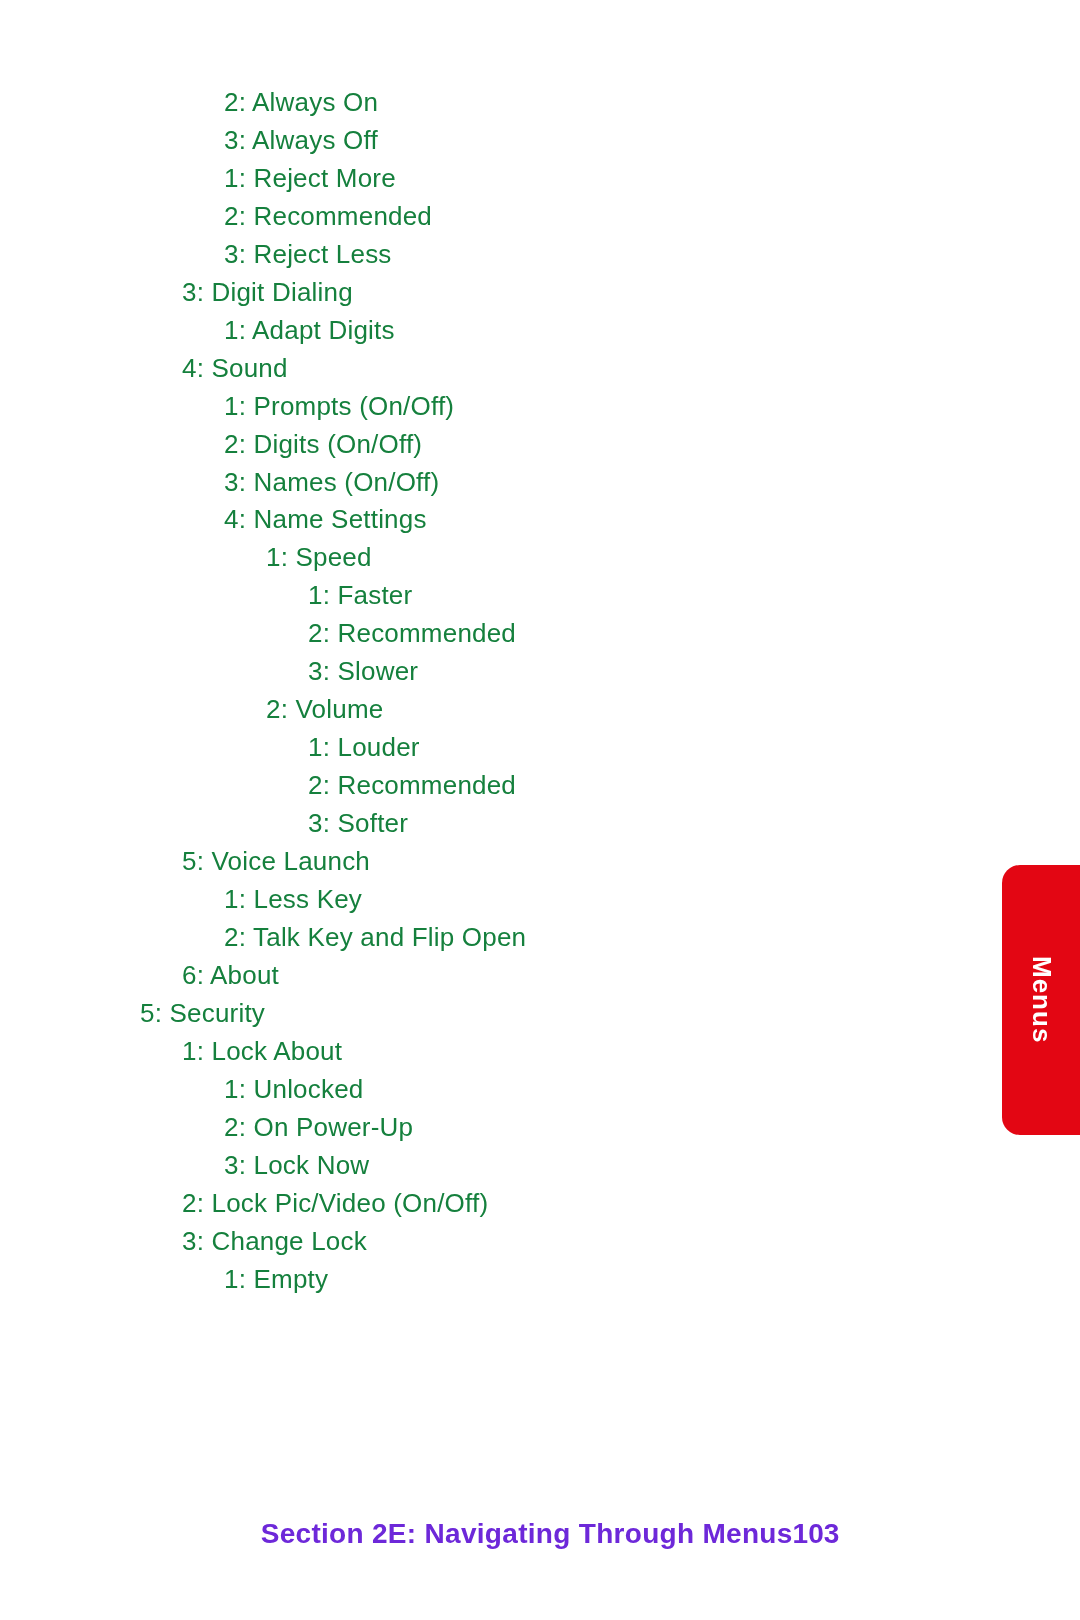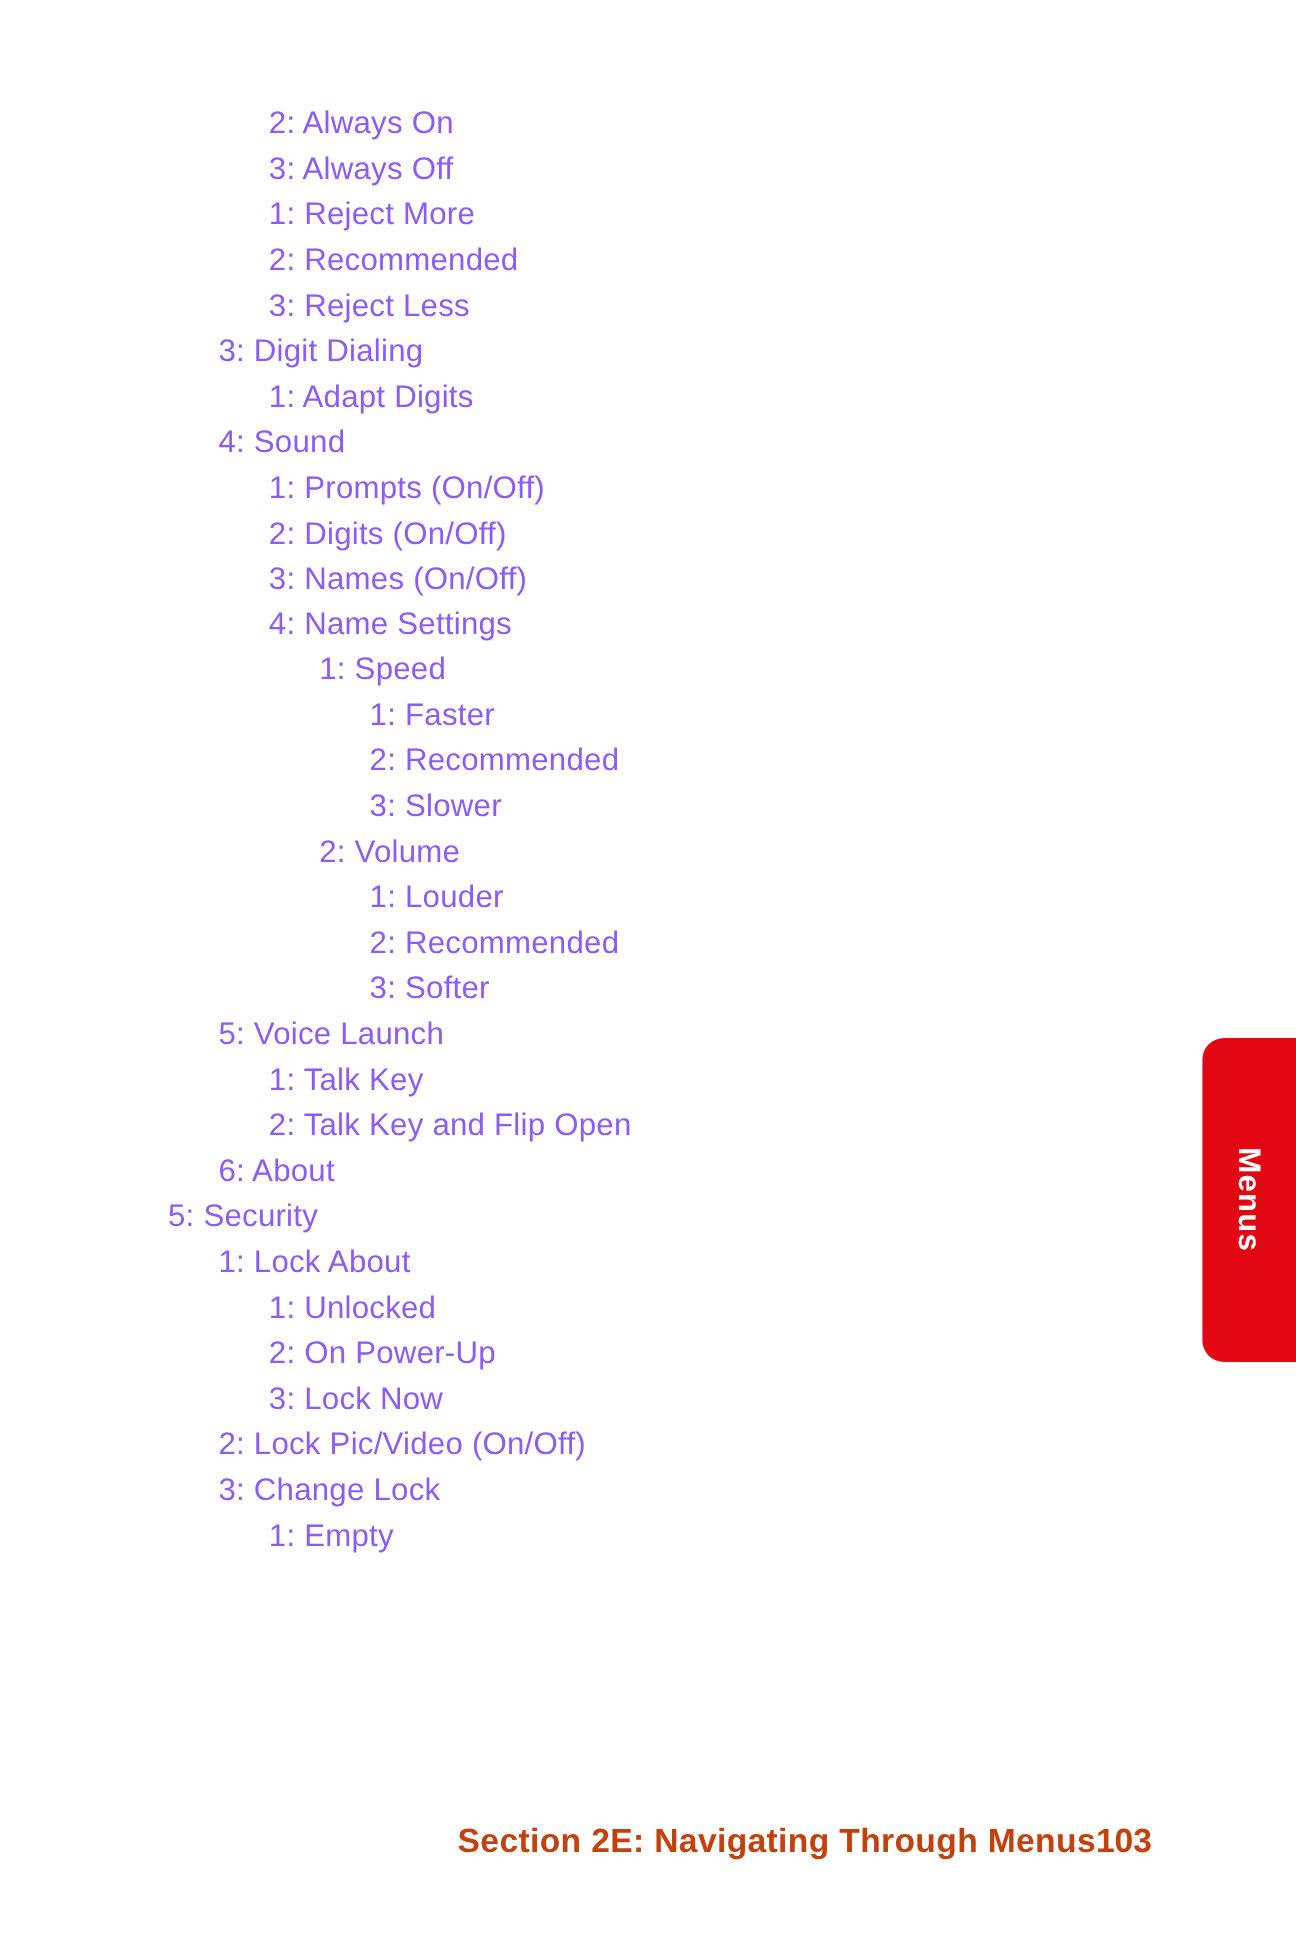--- a/index.html
+++ b/index.html
@@ -11,21 +11,21 @@
       position: relative;
       overflow: hidden;
     }
     .content {
       position: absolute;
       top: 84px;
       left: 140px;
       width: 760px;
       font-size: 26px;
       line-height: 1.46;
-      color: #8b5cf6;
+      color: #15803d;
       letter-spacing: 0.2px;
     }
     .l0 { margin-left: 0; }
     .l1 { margin-left: 42px; }
     .l2 { margin-left: 84px; }
     .l3 { margin-left: 126px; }
     .l4 { margin-left: 168px; }
     .line { white-space: nowrap; }
     .side-tab {
       position: absolute;
@@ -47,25 +47,25 @@
       writing-mode: vertical-rl;
       text-orientation: mixed;
       letter-spacing: 1px;
     }
     .footer {
       position: absolute;
       bottom: 70px;
       left: 140px;
       width: 820px;
       display: flex;
-      justify-content: flex-end;
+      justify-content: center;
       align-items: baseline;
       font-weight: bold;
       font-size: 28px;
-      color: #c2410c;
+      color: #6d28d9;
     }
     .footer-title { letter-spacing: 0.3px; }
     .footer-page { font-size: 28px; }
   </style>
 </head>
 <body>
 
 <div class="content" id="menu-list">
     <div class="line l2">2: Always On</div>
     <div class="line l2">3: Always Off</div>
@@ -81,21 +81,21 @@
     <div class="line l2">4: Name Settings</div>
     <div class="line l3">1: Speed</div>
     <div class="line l4">1: Faster</div>
     <div class="line l4">2: Recommended</div>
     <div class="line l4">3: Slower</div>
     <div class="line l3">2: Volume</div>
     <div class="line l4">1: Louder</div>
     <div class="line l4">2: Recommended</div>
     <div class="line l4">3: Softer</div>
     <div class="line l1">5: Voice Launch</div>
-    <div class="line l2">1: Talk Key</div>
+    <div class="line l2">1: Less Key</div>
     <div class="line l2">2: Talk Key and Flip Open</div>
     <div class="line l1">6: About</div>
     <div class="line l0">5: Security</div>
     <div class="line l1">1: Lock About</div>
     <div class="line l2">1: Unlocked</div>
     <div class="line l2">2: On Power-Up</div>
     <div class="line l2">3: Lock Now</div>
     <div class="line l1">2: Lock Pic/Video (On/Off)</div>
     <div class="line l1">3: Change Lock</div>
     <div class="line l2">1: Empty</div>

